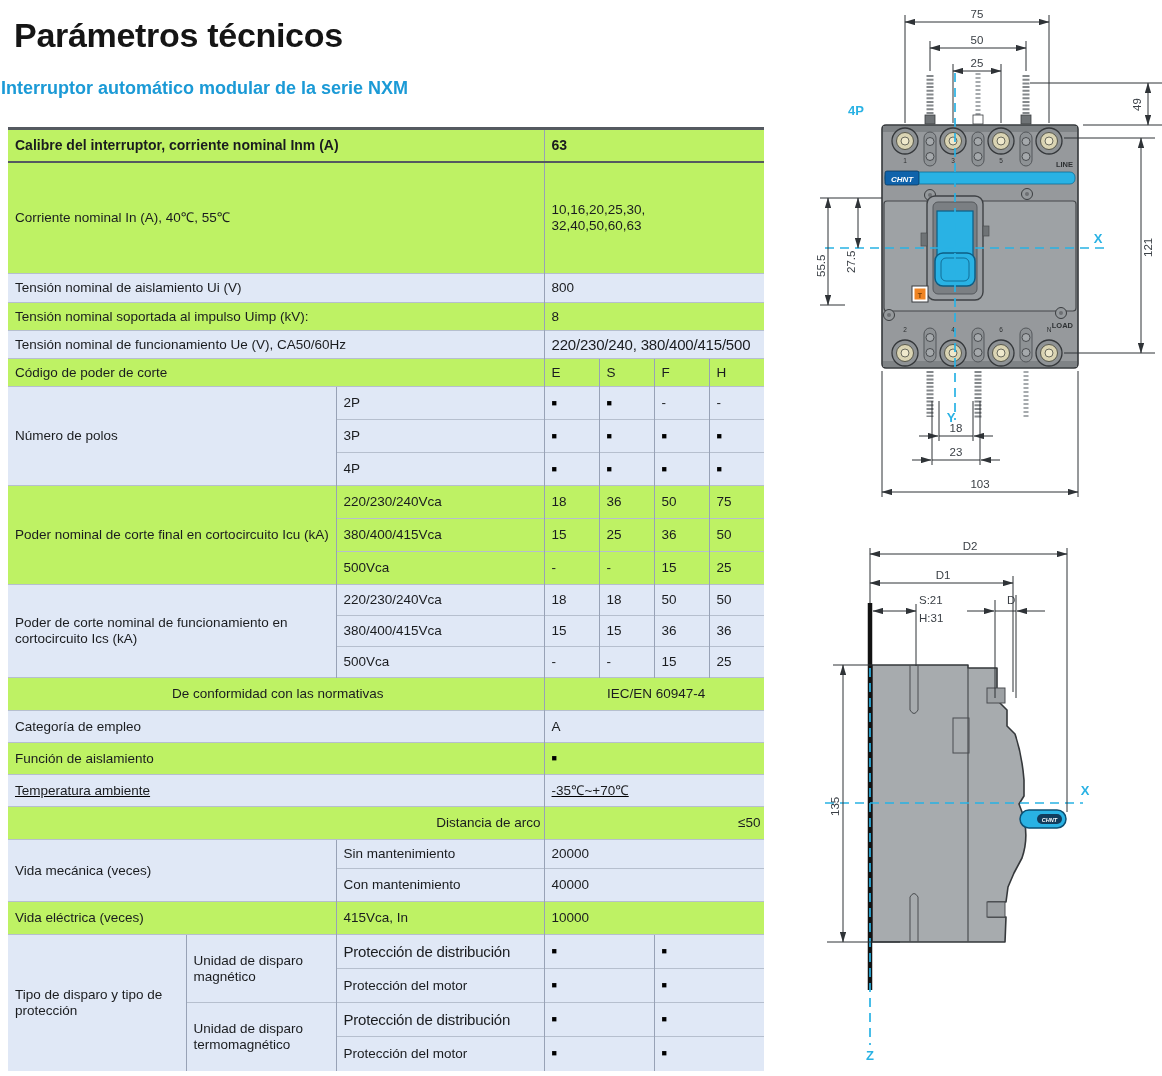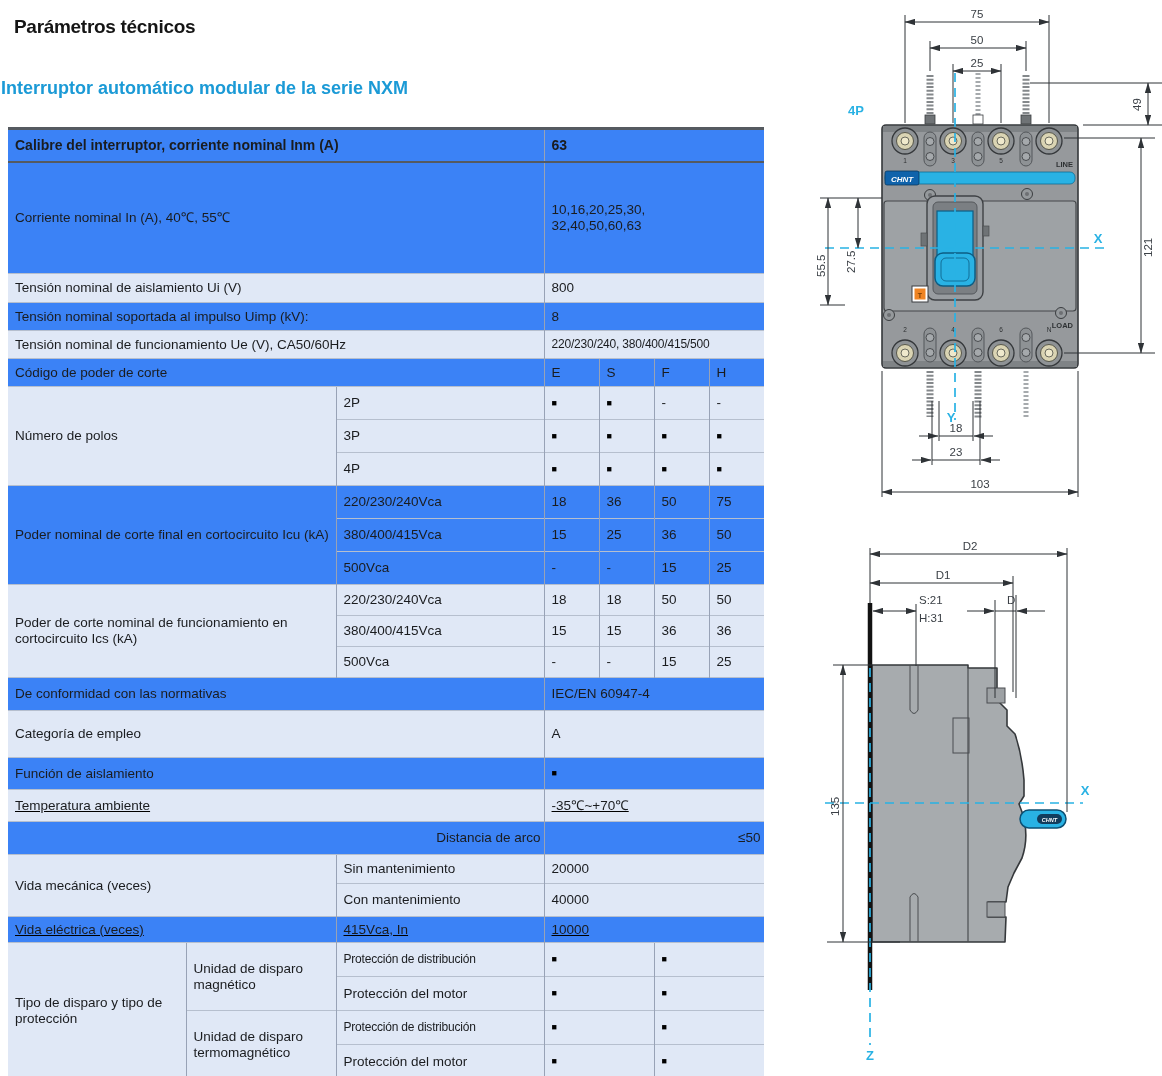--- a/index.html
+++ b/index.html
@@ -1,34 +1,34 @@
 <!DOCTYPE html>
 <html style="--accent-blue: #1b9ad6; --drawing-cyan: #29b2e4; --header-bg: #c4d2ee; --stripe-bg: #e0e8f6; --logo-navy: #0f63ab; --trip-orange: #ef8423;"><head>
 <meta charset="utf-8">
 <style>
   html,body { margin:0; padding:0; }
   body {
     width:1162px; height:1076px; position:relative; overflow:hidden;
     background:#ffffff; font-family:"Liberation Sans", sans-serif;
   }
-  .title { position:absolute; left:14px; top:16px; font-size:19px; font-weight:bold; color:#151515; letter-spacing:-0.3px; }
+  .title { position:absolute; left:14px; top:16px; font-size:34px; font-weight:bold; color:#151515; letter-spacing:-0.3px; }
   .subtitle { position:absolute; left:1px; top:78px; font-size:18px; font-weight:bold; color:var(--accent-blue); }
 
   .tblwrap { position:absolute; left:8px; top:127px; width:756px; overflow:hidden; }
   #param-table { border-collapse:collapse; table-layout:fixed; width:756px;
     border-top:3px solid #555a60; border-right:1px solid #98a2b6; }
   #param-table td { font-size:13.5px; color:#1a1c1f; padding:1px 3px 1px 7px;
     vertical-align:middle; border-top:1px solid #b6bfce; line-height:1.18; overflow:hidden; }
   #param-table tr.hdr td { background:var(--header-bg); font-weight:bold; font-size:14px;
     border-top:none; border-bottom:2px solid #555a60; }
   #param-table tr.bgb td { background:var(--stripe-bg); }
-  #param-table tr.bgw td { background:#3b82f6; }
+  #param-table tr.bgw td { background:#bef264; }
   #param-table td.bl { border-left:1px solid #98a2b6; }
   #param-table td.sq { font-size:9px; color:#000; }
-  #param-table td.small { font-size:12px; letter-spacing:-0.2px; padding-right:0; white-space:nowrap;margin-top:21px; }
+  #param-table td.small { font-size:15px; letter-spacing:-0.2px; padding-right:0; white-space:nowrap;margin-top:21px; }
   #param-table td.pre { white-space:pre-line; }
 
   svg text { font-family:"Liberation Sans", sans-serif; }
   .dt { font-size:11.5px; fill:#3b4046; }
   .dtm { text-anchor:middle; }
   .tl { font-size:6.5px; fill:#2e3133; text-anchor:middle; }
   .pl { font-size:7.5px; fill:#2e3133; font-weight:bold; }
   .cy { fill:var(--drawing-cyan); font-weight:bold; font-size:13px; text-anchor:middle; }
   .axis { stroke:var(--drawing-cyan); stroke-width:1.7; stroke-dasharray:9 6; fill:none; }
   .dl { stroke:#2f3337; stroke-width:1; fill:none; }
@@ -142,25 +142,25 @@
           <td class=" bl">36</td>
           <td class=" bl">36</td>
         </tr>
         <tr class="bgb" style="height: 31px;">
           <td class=" bl">500Vca</td>
           <td class=" bl">-</td>
           <td class=" bl">-</td>
           <td class=" bl">15</td>
           <td class=" bl">25</td>
         </tr>
-        <tr class="bgw" style="height: 33px;">
+        <tr class="bgw" style="height: 33px; text-align: center;">
           <td colspan="3" class="">De conformidad con las normativas</td>
           <td colspan="4" class=" bl">IEC/EN 60947-4</td>
         </tr>
-        <tr class="bgb" style="height: 47px;">
+        <tr class="bgb" style="height: 32px;">
           <td colspan="3" class="">Categoría de empleo</td>
           <td colspan="4" class=" bl">A</td>
         </tr>
         <tr class="bgw" style="height: 32px;">
           <td colspan="3" class="">Función de aislamiento</td>
           <td colspan="4" class="sq bl">■</td>
         </tr>
         <tr class="bgb" style="height: 32px; text-decoration: underline;">
           <td colspan="3" class="">Temperatura ambiente</td>
           <td colspan="4" class=" bl">-35℃~+70℃</td>
@@ -171,21 +171,21 @@
         </tr>
         <tr class="bgb" style="height: 29px;">
           <td colspan="2" rowspan="2" class="">Vida mecánica (veces)</td>
           <td class=" bl">Sin mantenimiento</td>
           <td colspan="4" class=" bl">20000</td>
         </tr>
         <tr class="bgb" style="height: 33px;">
           <td class=" bl">Con mantenimiento</td>
           <td colspan="4" class=" bl">40000</td>
         </tr>
-        <tr class="bgw" style="height: 26px; text-decoration: underline;">
+        <tr class="bgw" style="height: 33px;">
           <td colspan="2" class="">Vida eléctrica (veces)</td>
           <td class=" bl">415Vca, In</td>
           <td colspan="4" class=" bl">10000</td>
         </tr>
         <tr class="bgb" style="height: 34px;">
           <td rowspan="4" class="">Tipo de disparo y tipo de protección</td>
           <td rowspan="2" class=" bl">Unidad de disparo magnético</td>
           <td class="small bl">Protección de distribución</td>
           <td colspan="2" class="sq bl">■</td>
           <td colspan="2" class="sq bl">■</td>

